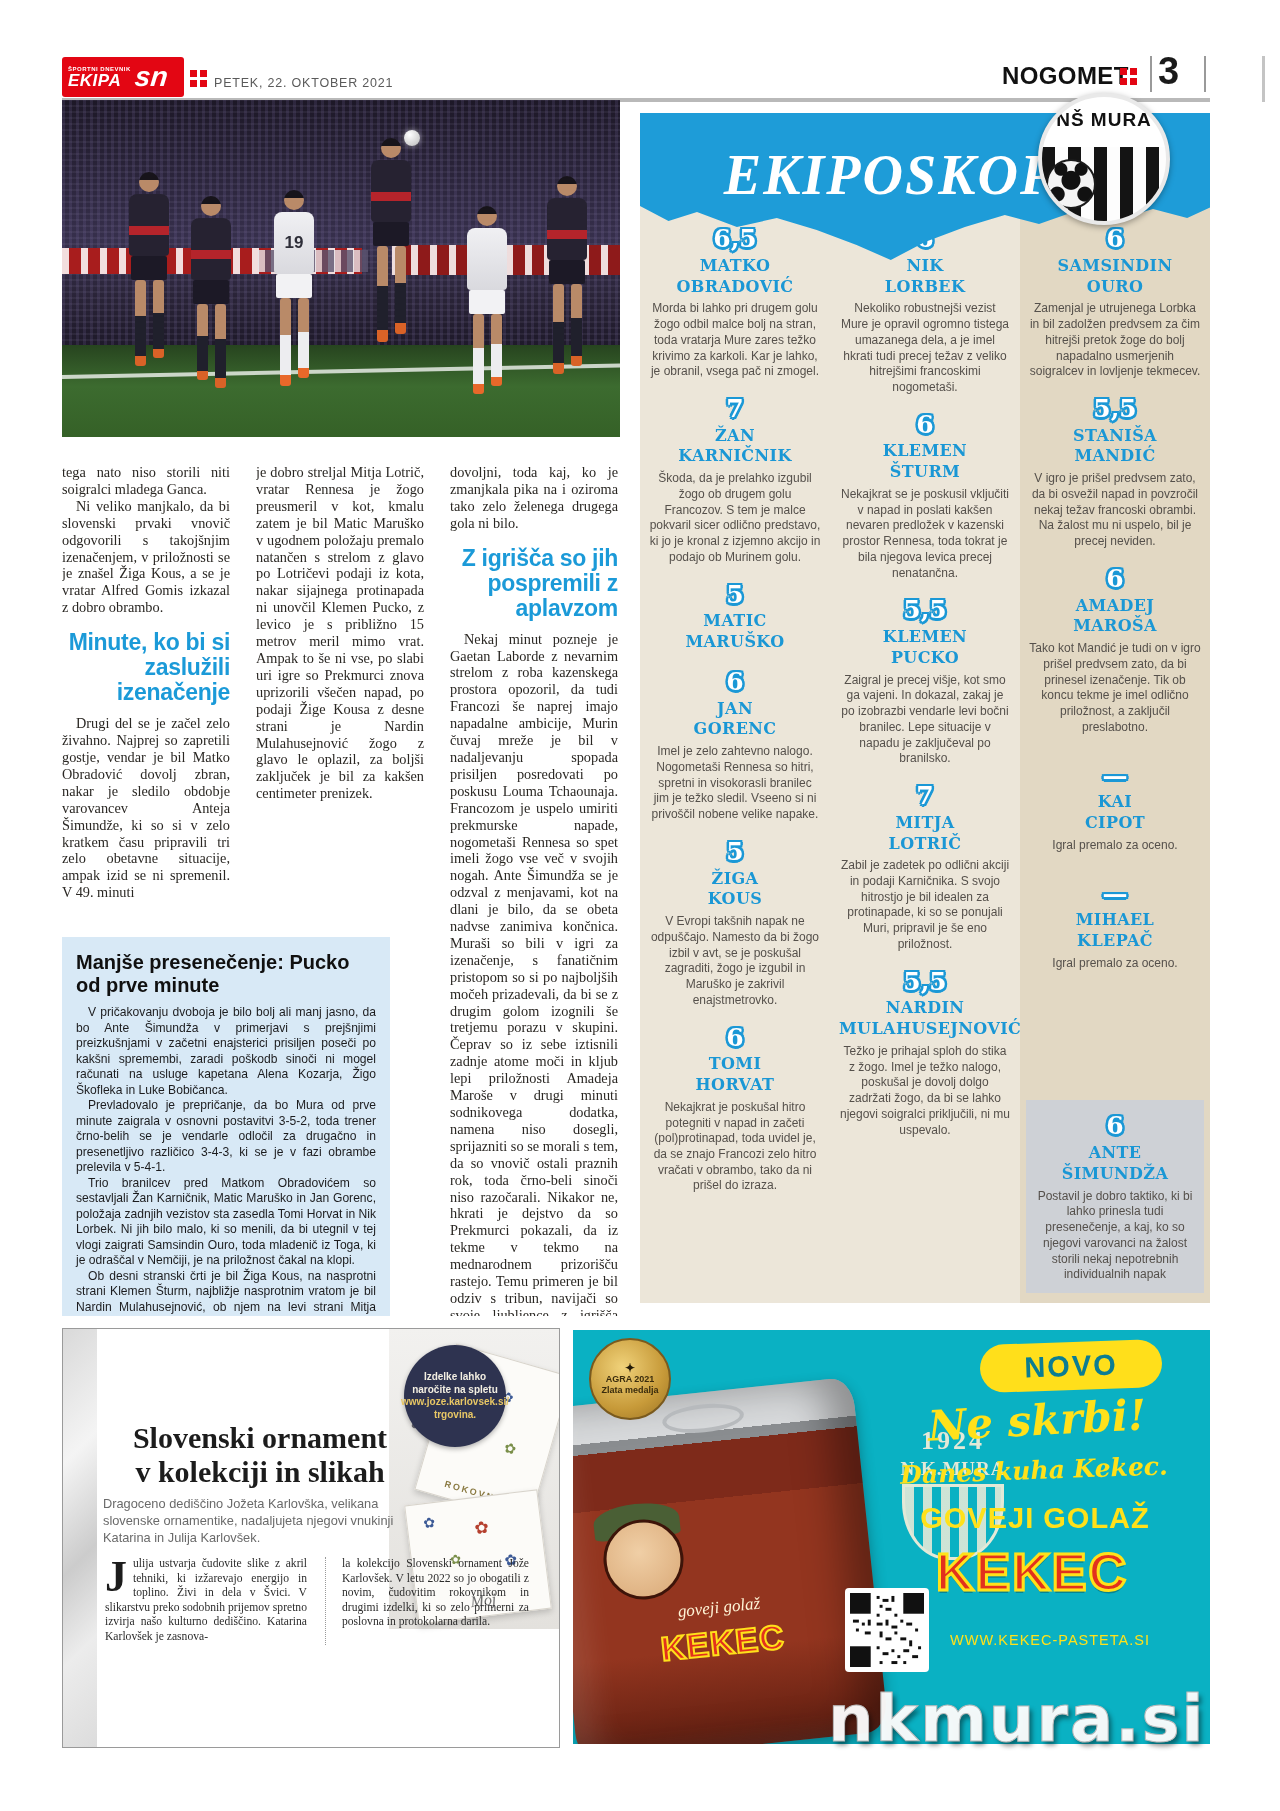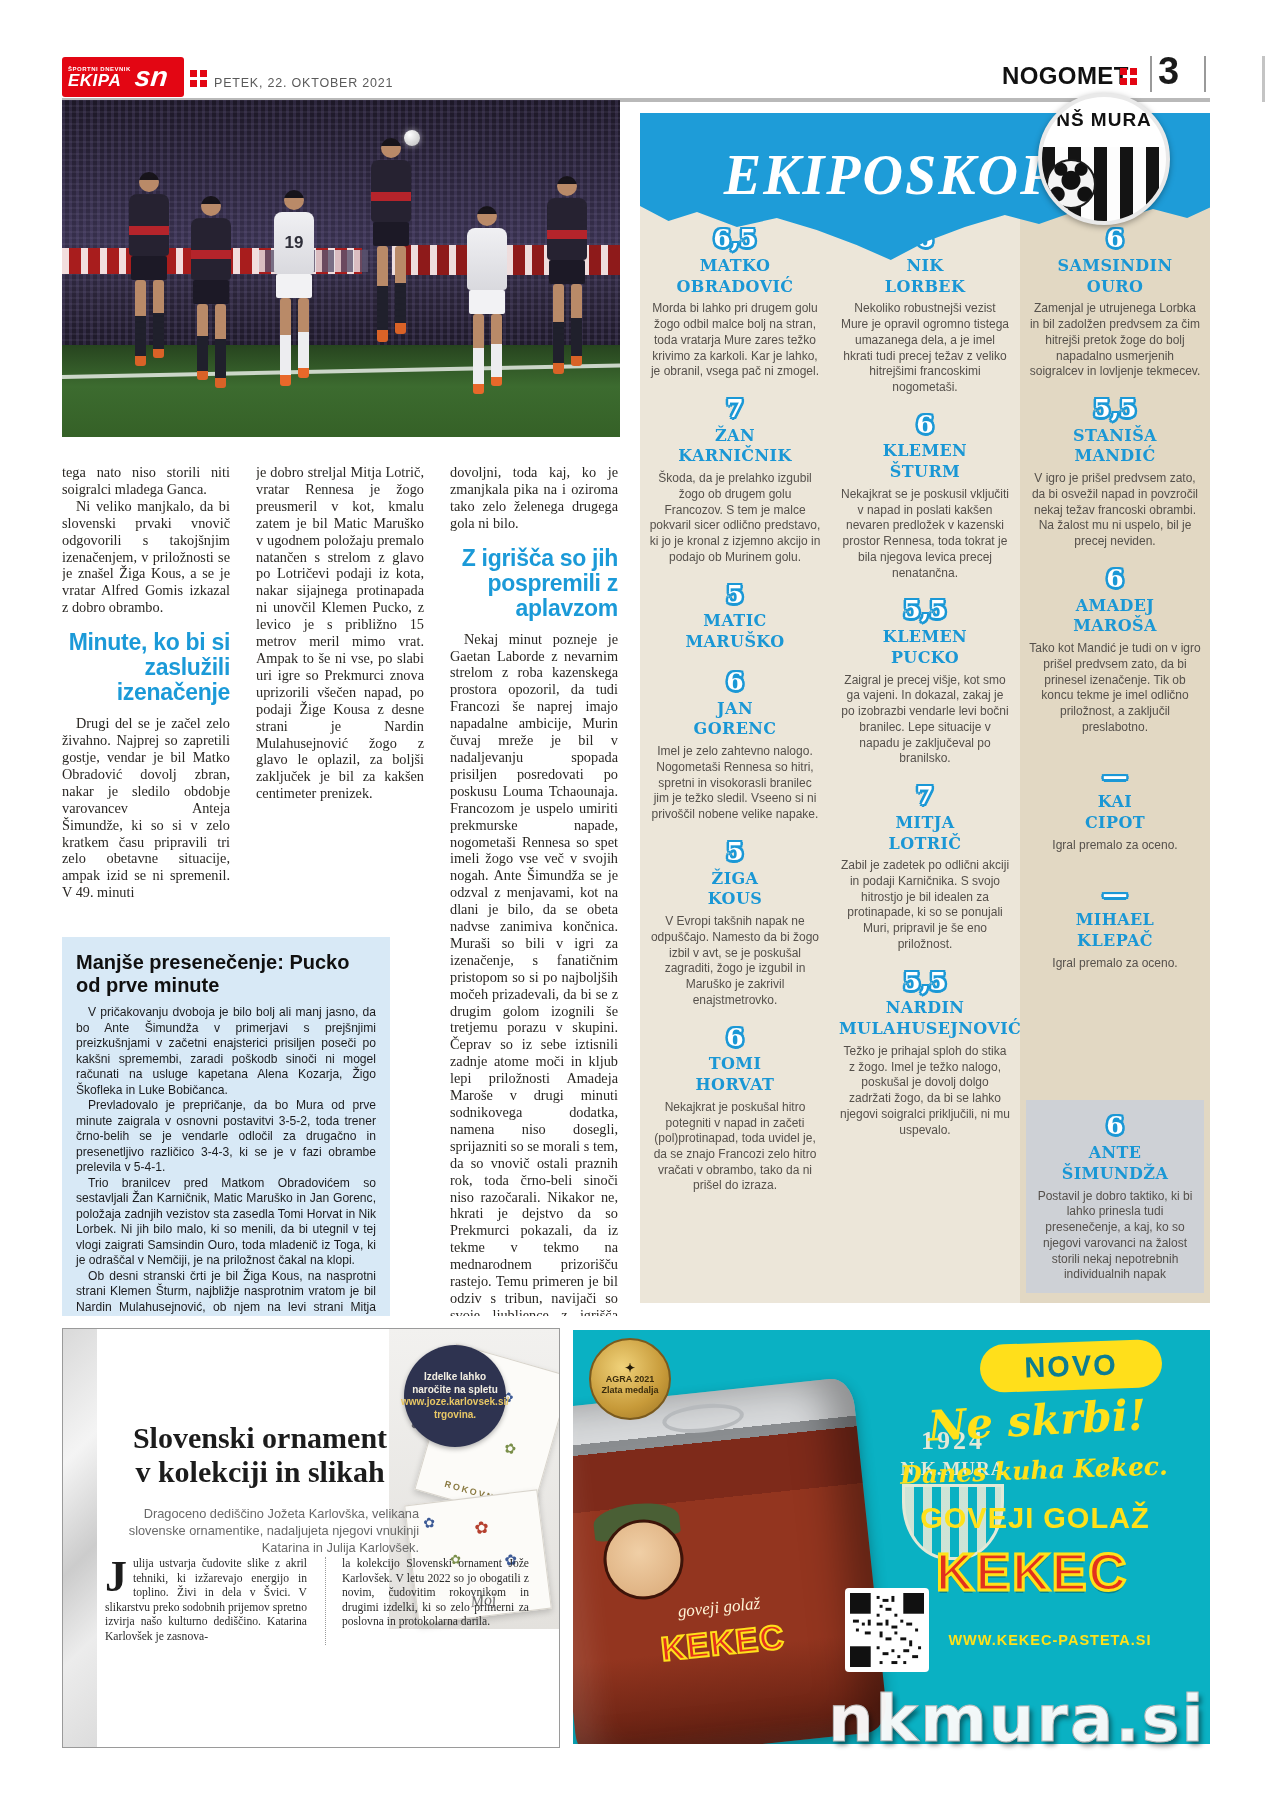--- a/index.html
+++ b/index.html
@@ -125,21 +125,21 @@
   .nb2 .fl:nth-of-type(4){left:92px;top:58px;font-size:15px;color:#3c5a96;}
   .pen{position:absolute;right:118px;top:10px;width:5px;height:96px;background:linear-gradient(180deg,#2c2c34,#6d6d78);
        transform:rotate(32deg);border-radius:3px;}
   .orn-badge{position:absolute;left:341px;top:16px;width:102px;height:102px;border-radius:50%;background:#2e3350;
       display:flex;flex-direction:column;align-items:center;justify-content:center;text-align:center;z-index:3;
       box-shadow:0 2px 5px rgba(0,0,0,.3);padding:4px;box-sizing:border-box;}
   .orn-badge span{display:block;font-size:10px;line-height:1.25;font-weight:700;color:#f3efe2;}
   .orn-badge span.gold{color:#e8c765;}
   .orn-title{position:absolute;left:46px;top:92px;width:302px;text-align:center;
       font-family:"Liberation Serif",serif;font-weight:700;color:#1c1c1c;font-size:30px;line-height:34px;}
-  .orn-sub{position:absolute;left:40px;top:176px;width:316px;text-align:right;font-size:12.8px;line-height:17px;color:#6a6a6a;}
+  .orn-sub{position:absolute;left:40px;top:166px;width:316px;text-align:left;font-size:12.8px;line-height:17px;color:#6a6a6a;}
   .orn-body{position:absolute;left:42px;top:228px;width:424px;font-family:"Liberation Serif",serif;
       font-size:11.6px;line-height:14.6px;color:#2c2c2c;text-align:justify;display:flex;gap:18px;}
   .orn-bcol{width:203px;}
   .orn-bcol.bc2{border-left:1px dotted #999;padding-left:16px;width:188px;}
   .dropcap{float:left;font-size:44px;line-height:36px;font-weight:700;margin:2px 6px 0 0;color:#1c1c1c;}
 
   
   .ad-kekec{position:absolute;left:573px;top:1330px;width:637px;height:414px;background:#0ab1c3;overflow:hidden;}
   .medal{position:absolute;left:16px;top:8px;width:78px;height:78px;border-radius:50%;
       background:radial-gradient(circle at 40% 35%,#f0d27a,#c79a39 60%,#9a7224);border:2px solid #7a5a1e;
@@ -161,21 +161,21 @@
       display:flex;align-items:center;justify-content:center;font-size:29px;font-weight:900;color:#0b7d92;
       transform:rotate(-2deg);letter-spacing:2px;z-index:4;}
   .k-script1{position:absolute;right:18px;top:66px;width:310px;text-align:center;font-family:"DejaVu Serif",serif;
       font-style:italic;font-weight:700;font-size:42px;color:#ffe11a;transform:rotate(-3deg);z-index:5;}
   .k-script2{position:absolute;right:8px;top:126px;width:336px;text-align:center;font-family:"DejaVu Serif",serif;
       font-style:italic;font-weight:700;font-size:25px;color:#ffe11a;transform:rotate(-2deg);z-index:5;}
   .k-product{position:absolute;right:10px;top:172px;width:330px;text-align:center;font-size:29px;font-weight:900;
       color:#ffe11a;letter-spacing:1px;z-index:5;}
   .k-brand{position:absolute;right:28px;top:212px;width:300px;text-align:center;font-size:52px;font-weight:900;
       color:#e2311d;-webkit-text-stroke:3px #ffe11a;letter-spacing:2px;text-shadow:0 3px 0 rgba(0,0,0,.25);z-index:5;}
-  .k-url{position:absolute;right:20px;top:302px;width:280px;text-align:center;font-size:14.5px;font-weight:700;
+  .k-url{position:absolute;right:20px;top:302px;width:280px;text-align:center;font-size:14.5px;font-weight:400;
       color:#ffe11a;letter-spacing:1px;z-index:5;}
   .crest{position:absolute;left:300px;top:96px;width:160px;text-align:center;color:#f6eed9;opacity:.92;z-index:3;}
   .crest .cy{font-family:"Liberation Serif",serif;font-size:26px;font-weight:700;letter-spacing:3px;}
   .crest .cn{font-family:"Liberation Serif",serif;font-size:19px;font-weight:700;letter-spacing:1px;margin:2px 0 4px;}
   .crest .cshield{width:96px;height:70px;margin:0 auto;border:3px solid #f6eed9;border-radius:0 0 46px 46px/0 0 58px 58px;
       background:repeating-linear-gradient(90deg,rgba(246,238,217,.9) 0 9px,transparent 9px 18px);}
   .qr{position:absolute;left:272px;top:258px;width:84px;height:84px;background:#fff;padding:5px;box-sizing:border-box;
       border-radius:4px;z-index:6;}
   .qr svg{width:100%;height:100%;display:block;}
 

